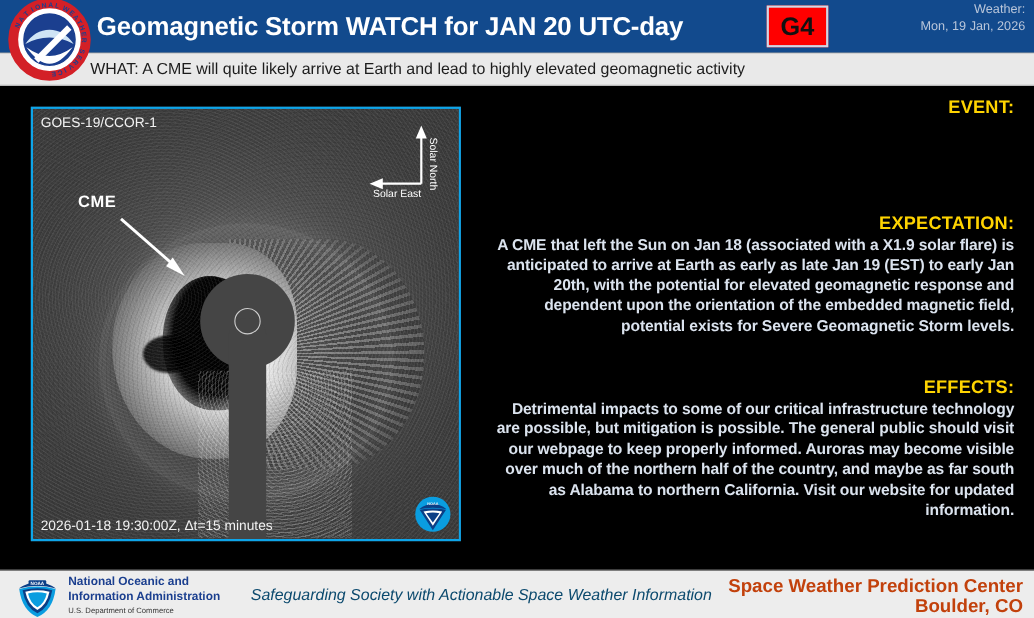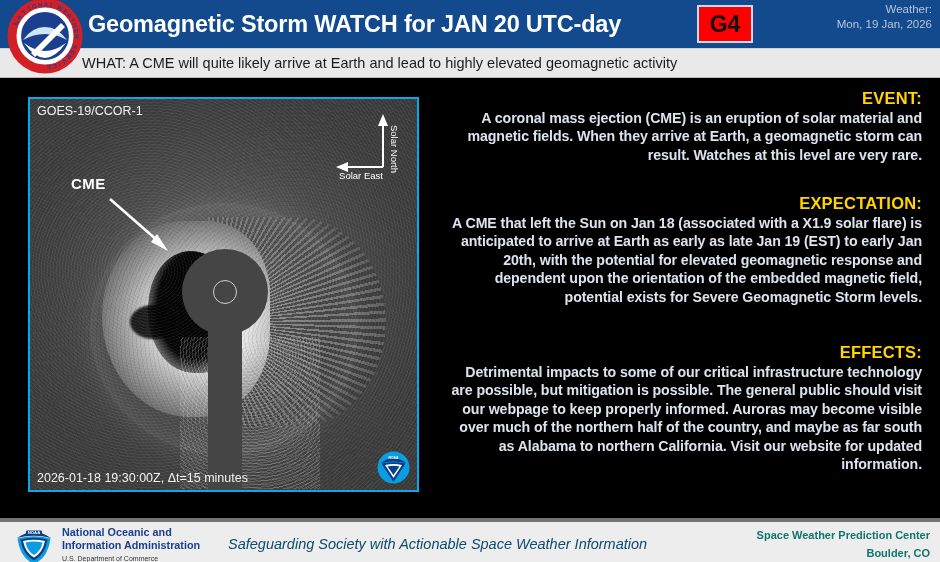--- a/index.html
+++ b/index.html
@@ -160,32 +160,32 @@
     color: #dbe3ee; font-size: 14.2px; font-weight: bold;
     line-height: 18.4px; letter-spacing: -0.1px;
   }
   .sec-event { position: absolute; right: 8px; top: 9px; width: 472px; }
   .sec-expect { position: absolute; right: 8px; top: 114px; width: 472px; }
   .sec-effects { position: absolute; right: 8px; top: 263px; width: 472px; }
 
   
   .footer {
     position: absolute; left: 0; top: 518px; width: 940px; height: 44px;
-    background: #ededed; border-top: 4px solid #737373;
+    background: #ededed; border-top: 1px solid #737373;
   }
   .noaa-foot-logo { position: absolute; left: 14px; top: 3px; width: 40px; height: 40px; }
   .noaa-foot-text { position: absolute; left: 62px; top: 4px; text-align: left; }
   .noaa-foot-l1 { font-size: 10.8px; font-weight: bold; color: #1b3f8f; line-height: 12.6px; }
   .noaa-foot-l2 { font-size: 7px; color: #333; line-height: 11px; margin-top: 2px; }
   .tagline {
     position: absolute; left: 228px; top: 14px;
     font-size: 14.5px; font-style: italic; color: #0c4a6e; font-weight: normal;
   }
   .swpc-block { position: absolute; right: 10px; top: 5px; text-align: right; }
-  .swpc-l { font-size: 11px; font-weight: bold; color: #0f766e; line-height: 17.5px; }
+  .swpc-l { font-size: 17px; font-weight: bold; color: #c2410c; line-height: 17.5px; }
 </style>
 </head>
 <body>
 
 <div class="header">
 
   <div class="nws-logo">
     <svg viewBox="0 0 80 80" width="80" height="80">
       <circle cx="40" cy="40" r="33" fill="#ffffff"></circle>
       <circle cx="40" cy="40" r="33" fill="none" stroke="#d32027" stroke-width="9"></circle>
@@ -287,21 +287,20 @@
         <path d="M10.5 15.5 Q16.5 14.2 22.5 15.5 L16.5 24 Z" fill="#0b3e86"></path>
         <text x="16.5" y="8.2" fill="#ffffff" font-size="3.4" font-family="Liberation Sans, sans-serif" text-anchor="middle" font-weight="bold">NOAA</text>
       </svg>
     </div>
   </div>
 
   <div class="text-col">
 
     <div class="sec-event">
       <div class="sec-head">EVENT:</div>
-      <div class="sec-body">A coronal mass ejection (CME) is an eruption of solar material and magnetic fields. When they arrive at Earth, a geomagnetic storm can result. Watches at this level are very rare.</div>
     </div>
 
     <div class="sec-expect">
       <div class="sec-head">EXPECTATION:</div>
       <div class="sec-body">A CME that left the Sun on Jan 18 (associated with a X1.9 solar flare) is anticipated to arrive at Earth as early as late Jan 19 (EST) to early Jan 20th, with the potential for elevated geomagnetic response and dependent upon the orientation of the embedded magnetic field, potential exists for Severe Geomagnetic Storm levels.</div>
     </div>
 
     <div class="sec-effects">
       <div class="sec-head">EFFECTS:</div>
       <div class="sec-body">Detrimental impacts to some of our critical infrastructure technology are possible, but  mitigation is possible. The general public should visit our webpage to keep properly informed. Auroras may become visible over much of the northern half of the country, and maybe as far south as Alabama to northern California. Visit our website for updated information.</div>

